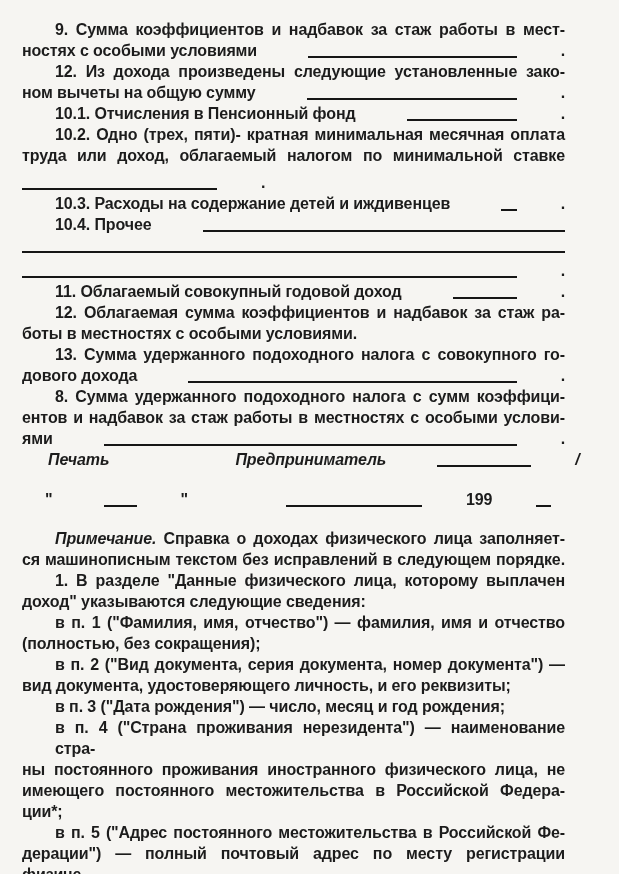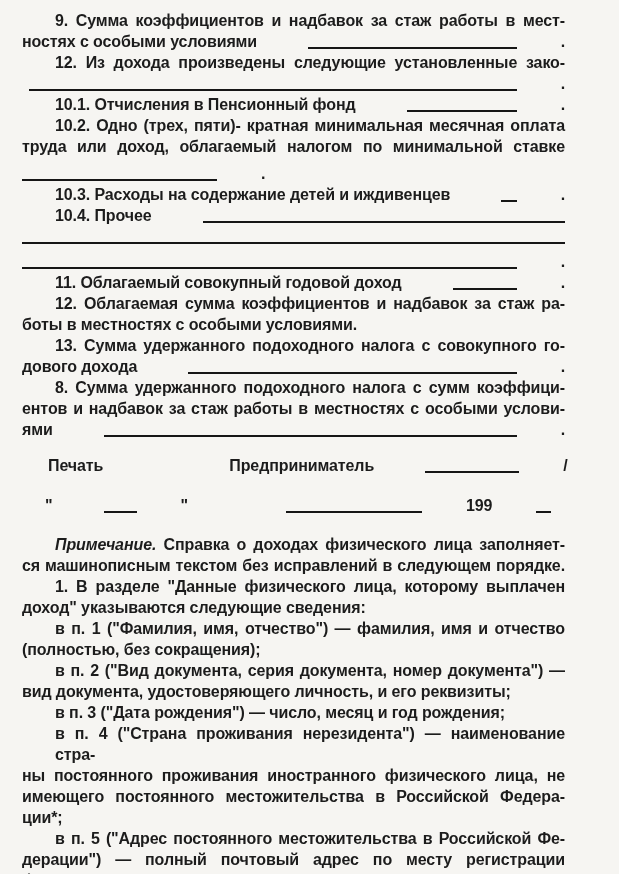--- a/index.html
+++ b/index.html
@@ -6,21 +6,21 @@
   html,body { background:#e8e7e4; }
   .page {
     position:relative;
     width:619px; height:874px;
     background:#f6f5f2;
     font-family:"Liberation Sans", sans-serif;
     font-weight:bold;
     font-size:16px;
     letter-spacing:-0.1px;
     color:#1c1c1c;
-    padding:10px 54px 0 22px;
+    padding:19px 54px 0 22px;
     overflow:hidden;
   }
   .line { line-height:21px; min-height:21px; }
   .indent { padding-left:33px; }
   .just { text-align:justify; text-align-last:justify; }
   .flexline { display:flex; align-items:flex-end; line-height:21px; min-height:21px;gap:44px; }
   .flexline .txt { white-space:nowrap; }
   .blank {
     border-bottom:2px solid #161616;
     align-self:flex-end;
@@ -34,39 +34,40 @@
   .w94  { width:94px;  flex:0 0 94px; }
   .w126 { width:126px; flex:0 0 126px; }
   .w33  { width:33px;  flex:0 0 33px; }
   .w136 { width:136px; flex:0 0 136px; }
   .w15  { width:15px;  flex:0 0 15px; }
   .sp38 { width:38px; flex:0 0 38px; }
   .sp10 { width:10px; flex:0 0 10px; }
   .sp6  { width:6px;  flex:0 0 6px; }
   .mt6  { margin-top:6px; }
   .mt4  { margin-top:4px; }
-  .sigrow  { margin-top:15px; padding-left:26px; }
+  .sigrow  { padding-left:26px;font-style:italic; }
   .daterow { margin-top:19px; padding-left:23px; }
   .noteblock { margin-top:18px; }
   .it { font-style:italic; }
 </style>
 </head>
 <body>
 
 <div class="page">
 
   <div class="line indent just">9. Сумма коэффициентов и надбавок за стаж работы в мест-</div>
   <div class="flexline">
     <span class="txt">ностях с особыми условиями</span>
     <span class="blank fill"></span>
     <span class="txt">.</span>
   </div>
 
   <div class="line indent just">12. Из дохода произведены следующие установленные зако-</div>
   <div class="flexline">
+    <span class="txt">ном вычеты на общую сумму</span>
     <span class="blank fill"></span>
     <span class="txt">.</span>
   </div>
 
 
   <div class="flexline indent">
     <span class="txt">10.1. Отчисления в Пенсионный фонд</span>
     <span class="blank fill"></span>
     <span class="txt">.</span>
   </div>

